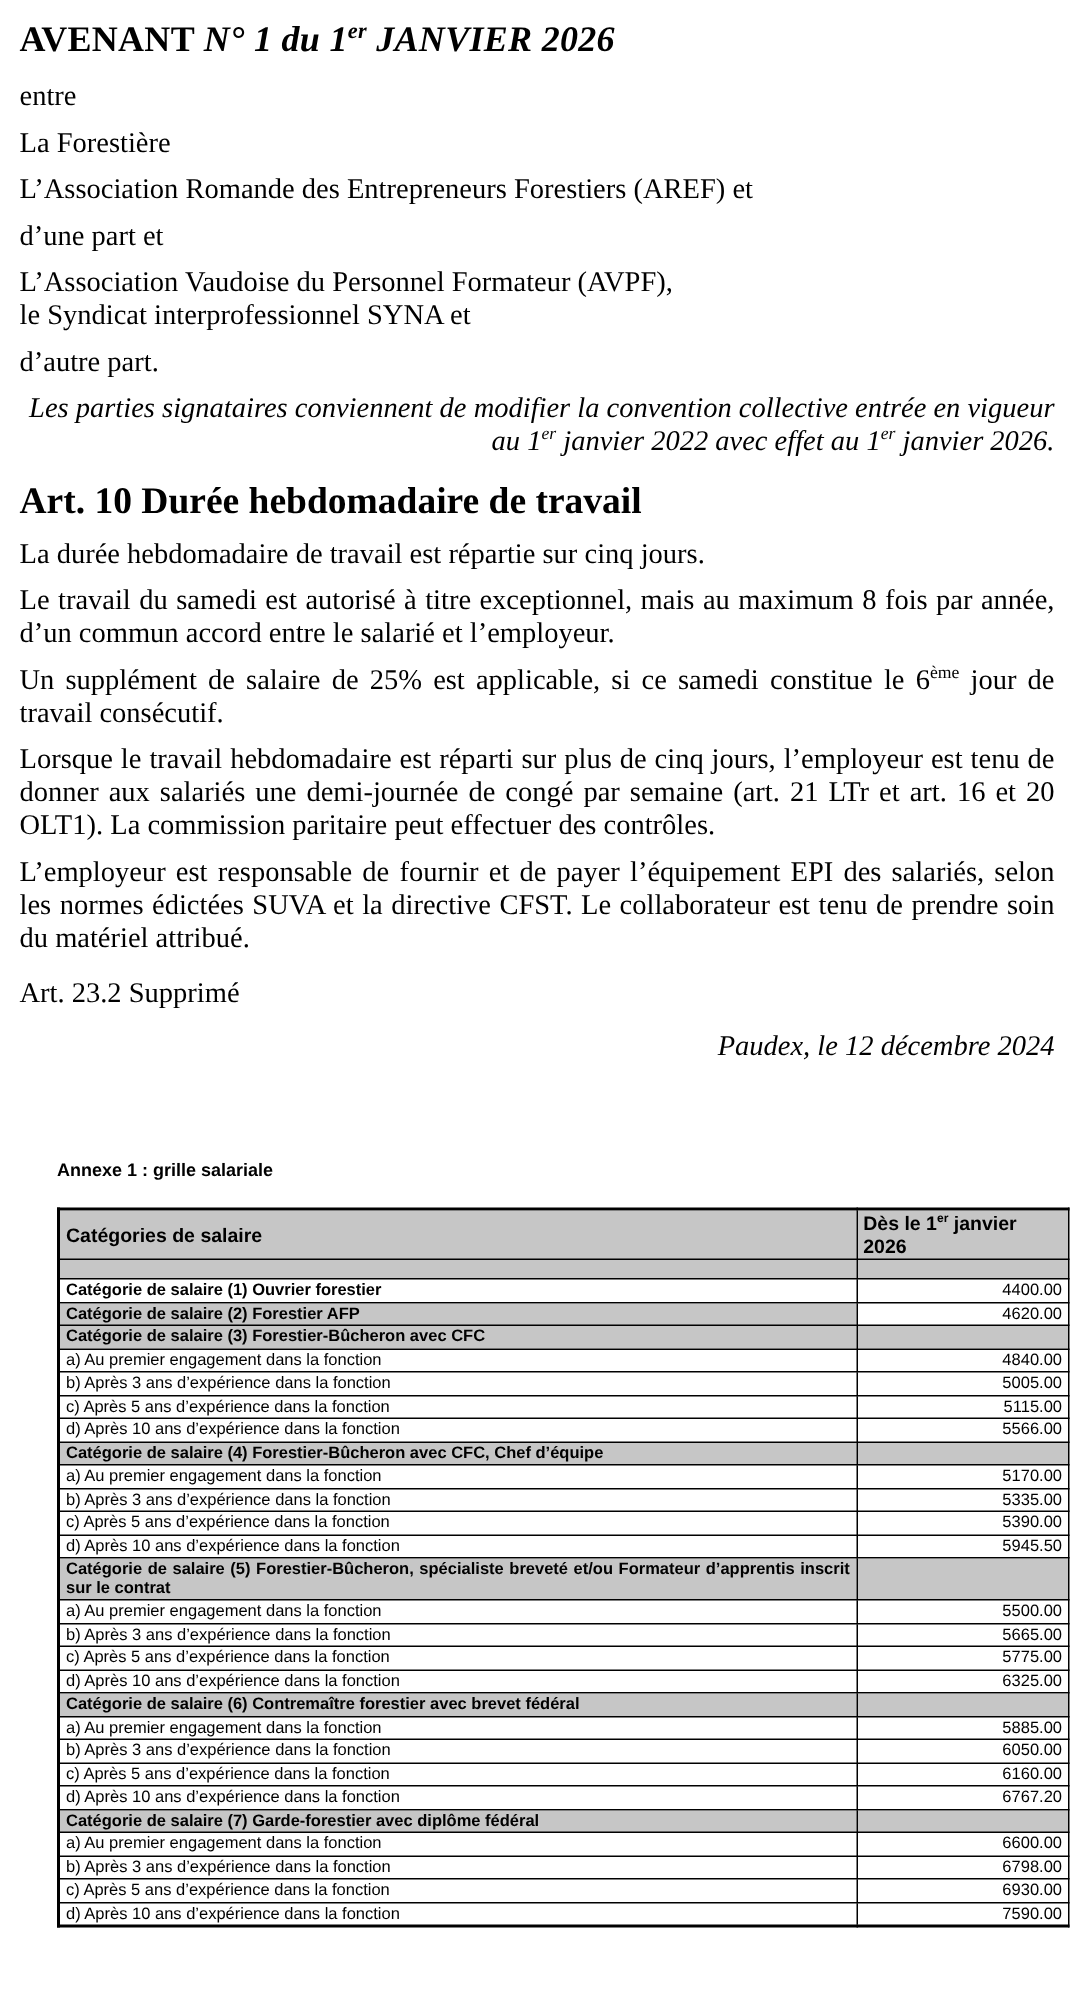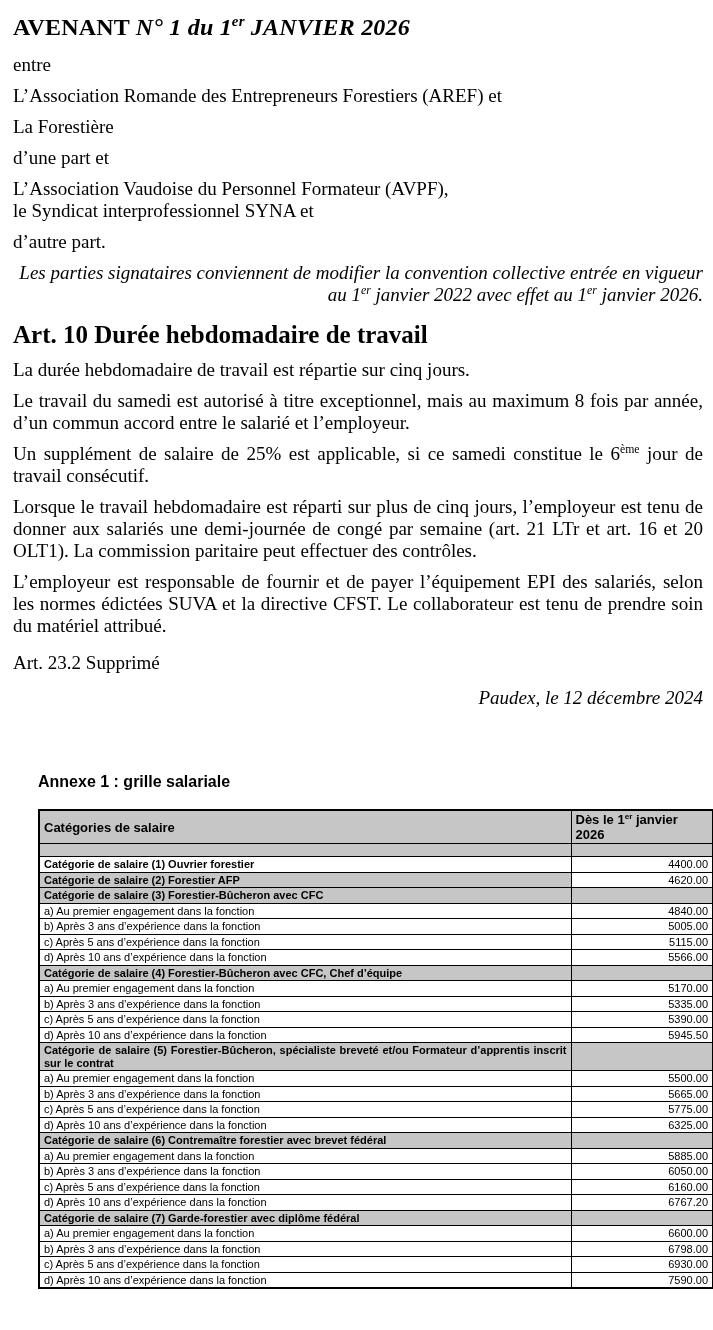--- a/index.html
+++ b/index.html
@@ -43,21 +43,21 @@
     font-size: 0.62em;
     vertical-align: super;
     line-height: 0;
   }
   
   .annexe {
     margin: 64px 0 0 25px;
     font-family: "Liberation Sans", sans-serif;
   }
   .annexe-heading {
-    font-size: 16px;
+    font-size: 12px;
     font-weight: bold;
     margin: 0 0 18px 0;
   }
   table.salary {
     border-collapse: collapse;
     table-layout: fixed;
     width: 674px;
     border: 2px solid #000;
     font-family: "Liberation Sans", sans-serif;
     font-size: 11px;
@@ -83,22 +83,22 @@
   .shaded { background: var(--shade, #c6c6c6); }
 </style>
 </head>
 <body style="background: rgb(255, 255, 255); color: rgb(0, 0, 0);">
 
 <div class="doc">
 
   <h1 class="doc-title"><span>AVENANT </span><span class="italic">N° 1 du 1</span><sup class="ord italic">er</sup><span class="italic"> JANVIER 2026</span></h1>
 
   <p>entre</p>
+  <p>La Forestière</p>
   <p>L’Association Romande des Entrepreneurs Forestiers (AREF) et</p>
-  <p>La Forestière</p>
   <p>d’une part et</p>
   <p class="multiline">L’Association Vaudoise du Personnel Formateur (AVPF),
 le Syndicat interprofessionnel SYNA et</p>
   <p>d’autre part.</p>
 
   <p class="italic justified"><span>Les parties signataires conviennent de modifier la convention collective entrée en vigueur au 1</span><sup class="ord">er</sup><span> janvier 2022 avec effet au 1</span><sup class="ord">er</sup><span> janvier 2026.</span></p>
 
   <h2 class="art-heading">Art. 10 Durée hebdomadaire de travail</h2>
   <p>La durée hebdomadaire de travail est répartie sur cinq jours.</p>
   <p class="justified">Le travail du samedi est autorisé à titre exceptionnel, mais au maximum 8 fois par année, d’un commun accord entre le salarié et l’employeur.</p>

